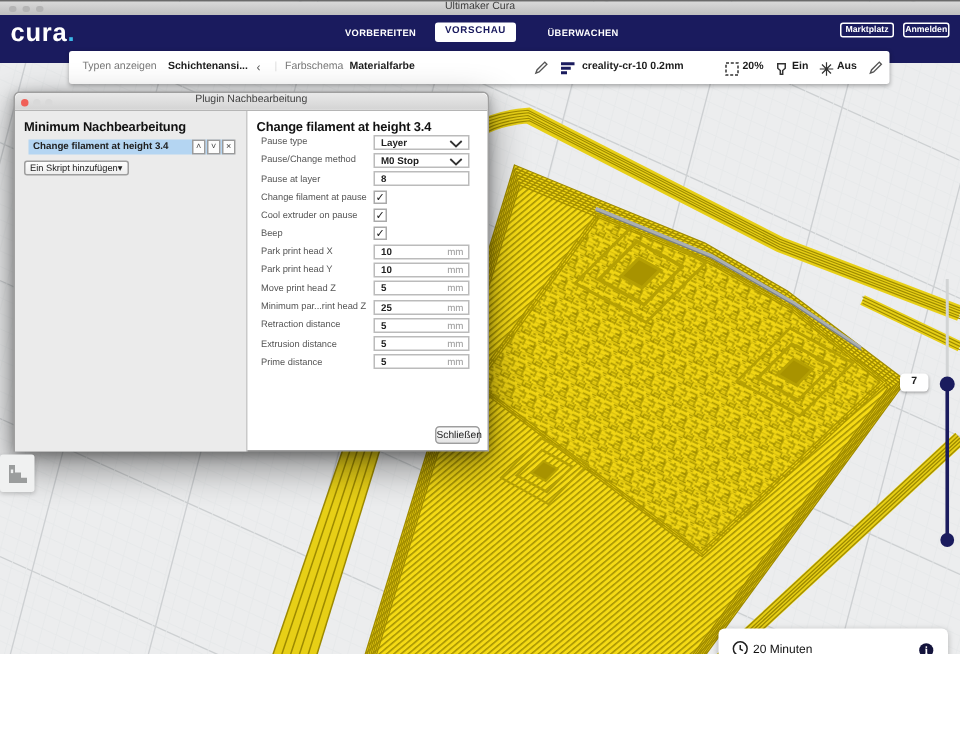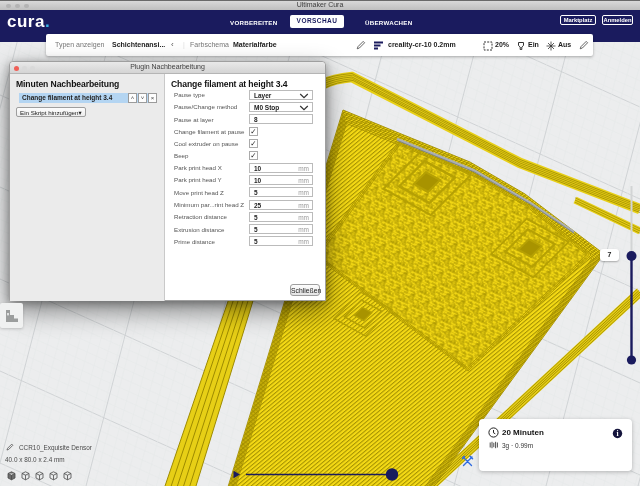--- a/index.html
+++ b/index.html
@@ -1,17 +1,17 @@
 <!DOCTYPE html>
 <html><head>
 <meta charset="utf-8">
 <style>
   html,body{margin:0;padding:0;}
   body{width:640px;height:486px;overflow:hidden;font-family:"Liberation Sans",sans-serif;}
-  #app{position:relative;width:640px;height:486px;overflow:hidden;background:#ecedee;}
+  #app{position:relative;width:640px;height:436px;overflow:hidden;background:#ecedee;}
   .abs{position:absolute;}
   
   #titlebar{left:0;top:0;width:640px;height:10px;background:linear-gradient(#d9d9d9,#bfbfbf);border-top:1px solid #6a6a6a;box-sizing:border-box;}
   #titlebar .dot{position:absolute;top:2.5px;width:4.5px;height:4.5px;border-radius:50%;background:#b4b4b4;}
   #title-text{left:0;top:1px;width:640px;text-align:center;font-size:7px;color:#3c3c3c;}
   
   #navbar{left:0;top:10px;width:640px;height:32px;background:#1a1b5e;}
   #logo{left:7px;top:2px;font-size:17px;font-weight:bold;color:#fff;letter-spacing:0.5px;}
   #logo .dot{color:#3ab7e8;}
   .tab{top:8.5px;font-size:6.2px;font-weight:bold;color:#fff;letter-spacing:0.25px;}
@@ -37,21 +37,21 @@
   #add-btn{left:6px;top:45px;height:10px;padding:0 3px;background:linear-gradient(#fdfdfd,#ededed);border:1px solid #9e9e9e;border-radius:2px;font-size:6.2px;box-sizing:border-box;color:#222;line-height:9px;}
   .frow-label{position:absolute;left:164px;font-size:6.2px;color:#555;white-space:nowrap;}
   .fctl{position:absolute;left:239px;width:64px;height:10px;background:#fff;border:1px solid #bbb;box-sizing:border-box;}
   .fctl .v{position:absolute;left:4px;top:0;line-height:9px;font-size:6.5px;font-weight:bold;color:#222;}
   .fctl .mm{position:absolute;right:3px;top:0;line-height:9px;font-size:6.5px;color:#999;}
   .fctl .ch{position:absolute;right:3px;top:2px;width:10px;height:6px;}
   .cbox{position:absolute;left:239px;width:9px;height:9px;background:#fff;border:1px solid #aaa;box-sizing:border-box;font-size:7.5px;line-height:8px;color:#222;text-align:center;}
   #close-btn{left:280px;top:222px;width:30px;height:12px;background:linear-gradient(#fdfdfd,#e4e4e4);border:1px solid #9e9e9e;border-radius:3px;font-size:6.8px;color:#222;text-align:center;line-height:11px;box-sizing:border-box;}
   
   #tpanel{left:479px;top:419px;width:153px;height:52px;background:#fff;border-radius:4px;box-shadow:0 1px 4px rgba(0,0,0,0.25);}
-  #tpanel .t1{position:absolute;left:23px;top:9px;font-size:8px;font-weight:bold;color:#111;}
+  #tpanel .t1{position:absolute;left:23px;top:9px;font-size:8px;font-weight:normal;color:#111;}
   #tpanel .t2{position:absolute;left:23px;top:22.5px;font-size:6.5px;color:#333;}
   #octobtn{position:absolute;left:9px;top:36px;width:133px;height:14px;background:#2d68e0;border-radius:1.5px;color:#fff;font-size:7.5px;text-align:center;line-height:14px;}
   #octobtn .chev{position:absolute;right:4px;top:0;}
   
   #lbl7{left:600px;top:249px;width:19px;height:12px;background:#fff;border-radius:3px;box-shadow:0 1px 2px rgba(0,0,0,0.3);font-size:7px;font-weight:bold;color:#222;text-align:center;line-height:12px;}
   #objname{left:19px;top:443.5px;font-size:6.4px;color:#4a4a4a;}
   #objsize{left:5px;top:455.5px;font-size:6.4px;color:#4a4a4a;}
   #ltool{left:0px;top:303px;width:23px;height:25px;background:#f0f1f1;border-radius:2px;box-shadow:0 1px 3px rgba(0,0,0,0.18);}
 </style>
 </head>
@@ -367,21 +367,21 @@
 
   
   <div id="dialog" class="abs">
     <div id="dlg-title">
         <div class="r"></div>
         <div class="g1"></div>
         <div class="g2"></div>
         <div class="t">Plugin Nachbearbeitung</div>
       </div>
     <div class="abs" style="left:0;top:12px;width:154px;height:227px;background:#ebebeb;"></div>
-    <div class="abs dlg-h" style="left:6px;top:17px;">Minuten Nachbearbeitung</div>
+    <div class="abs dlg-h" style="left:6px;top:17px;">Minimum Nachbearbeitung</div>
     <div id="scr-sel" class="abs">
         <div class="t">Change filament at height 3.4</div>
       </div>
     <div class="mini-btn" style="left:118px;">˄</div>
     <div class="mini-btn" style="left:128px;">˅</div>
     <div class="mini-btn" style="left:138px;">×</div>
     <div id="add-btn" class="abs">Ein Skript hinzufügen▾</div>
     <div id="dlg-sep" class="abs"></div>
     <div class="abs dlg-h" style="left:161px;top:17px;">Change filament at height 3.4</div>
 

